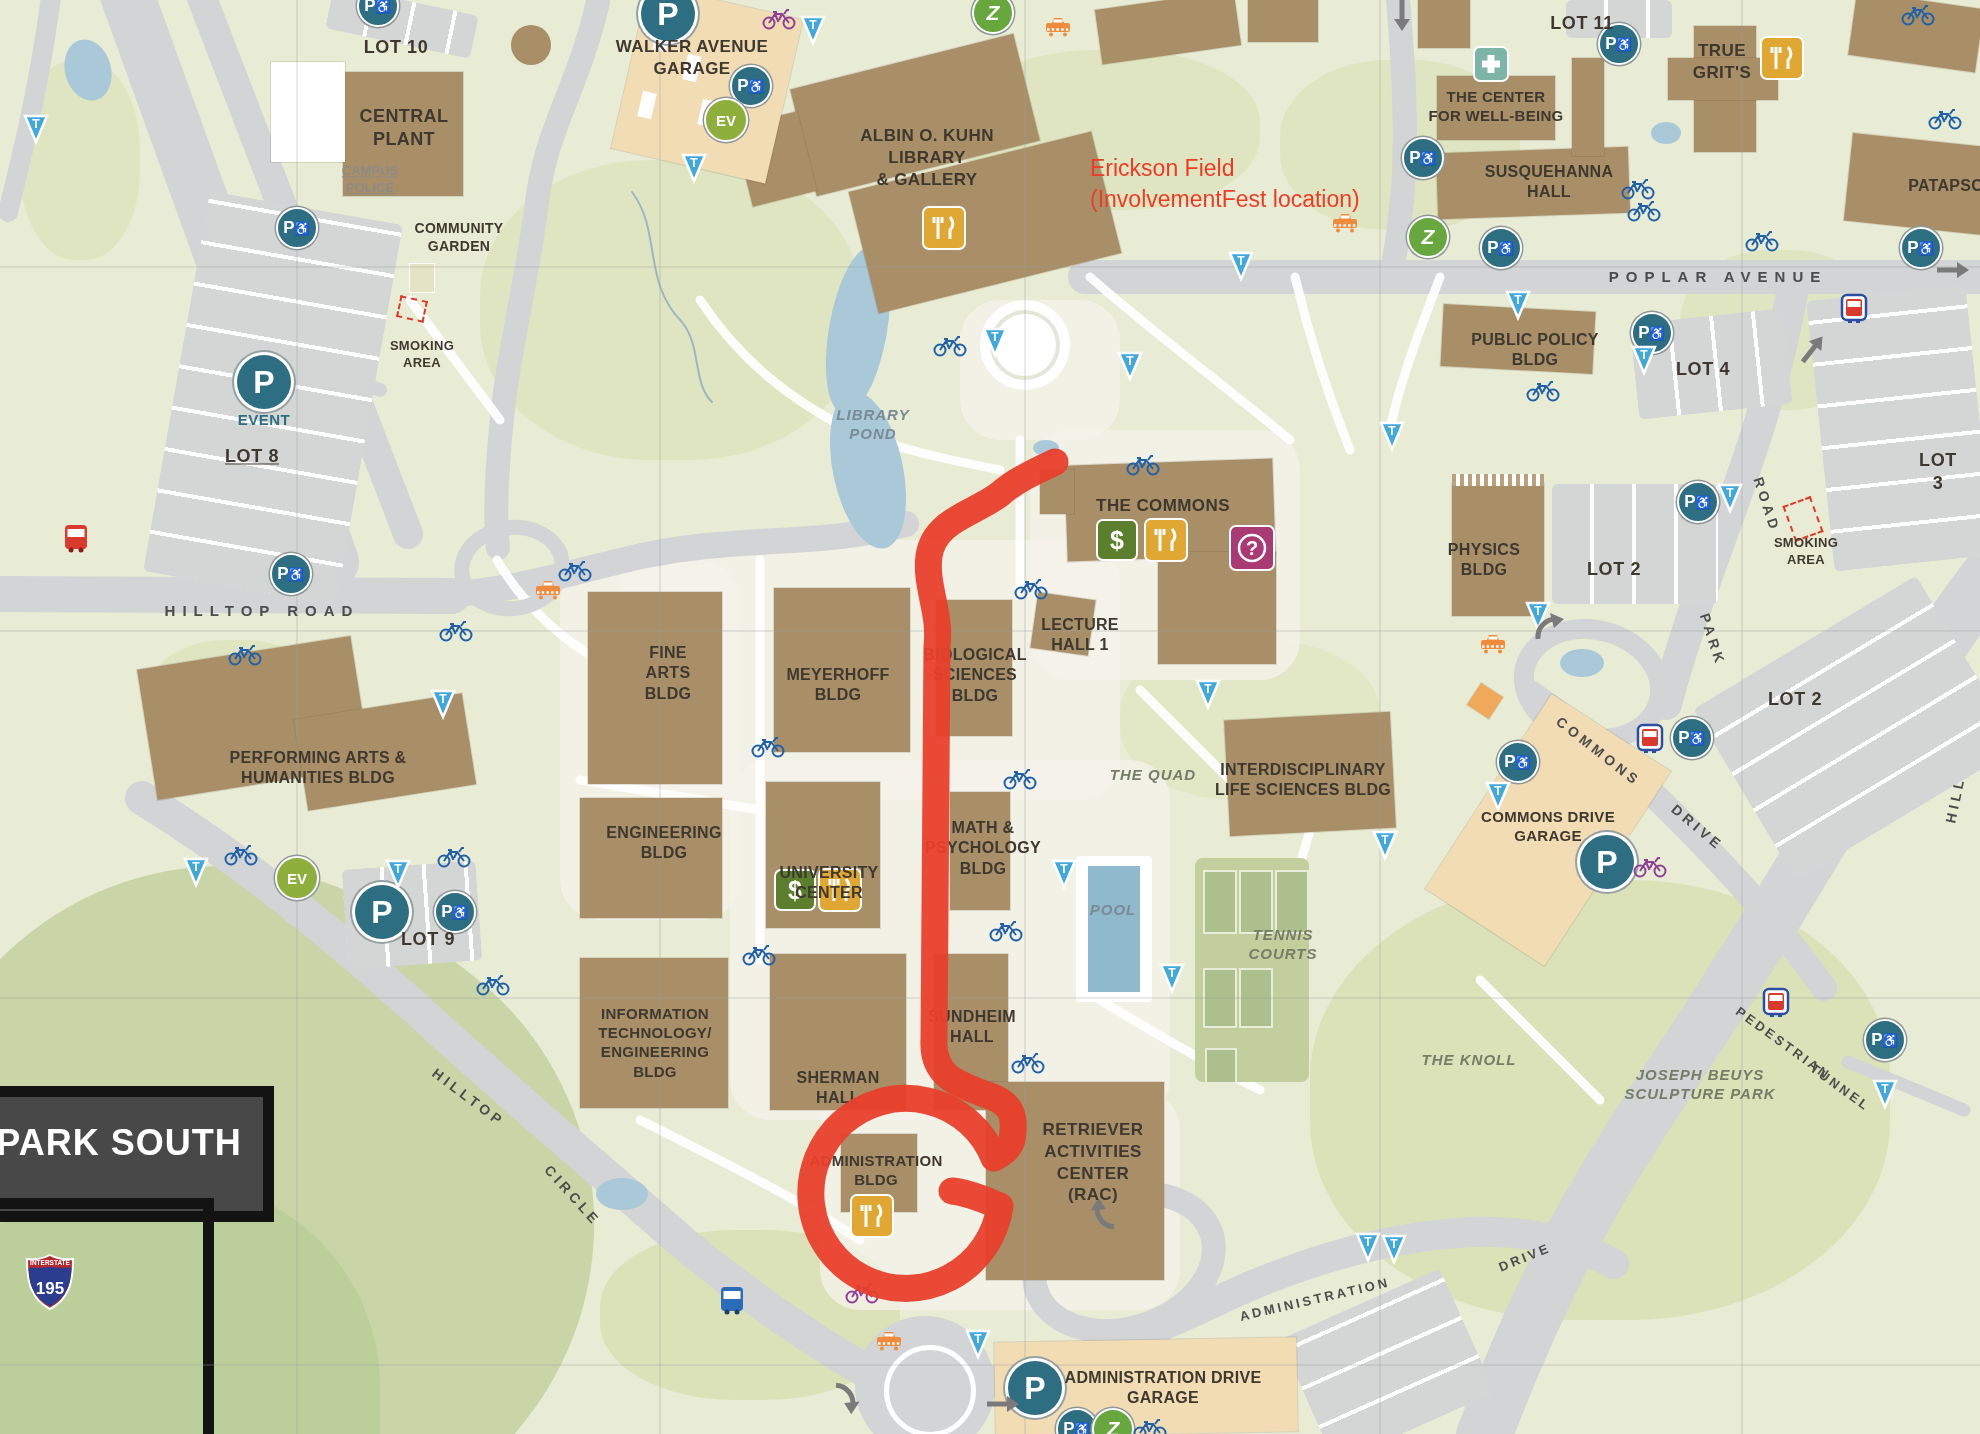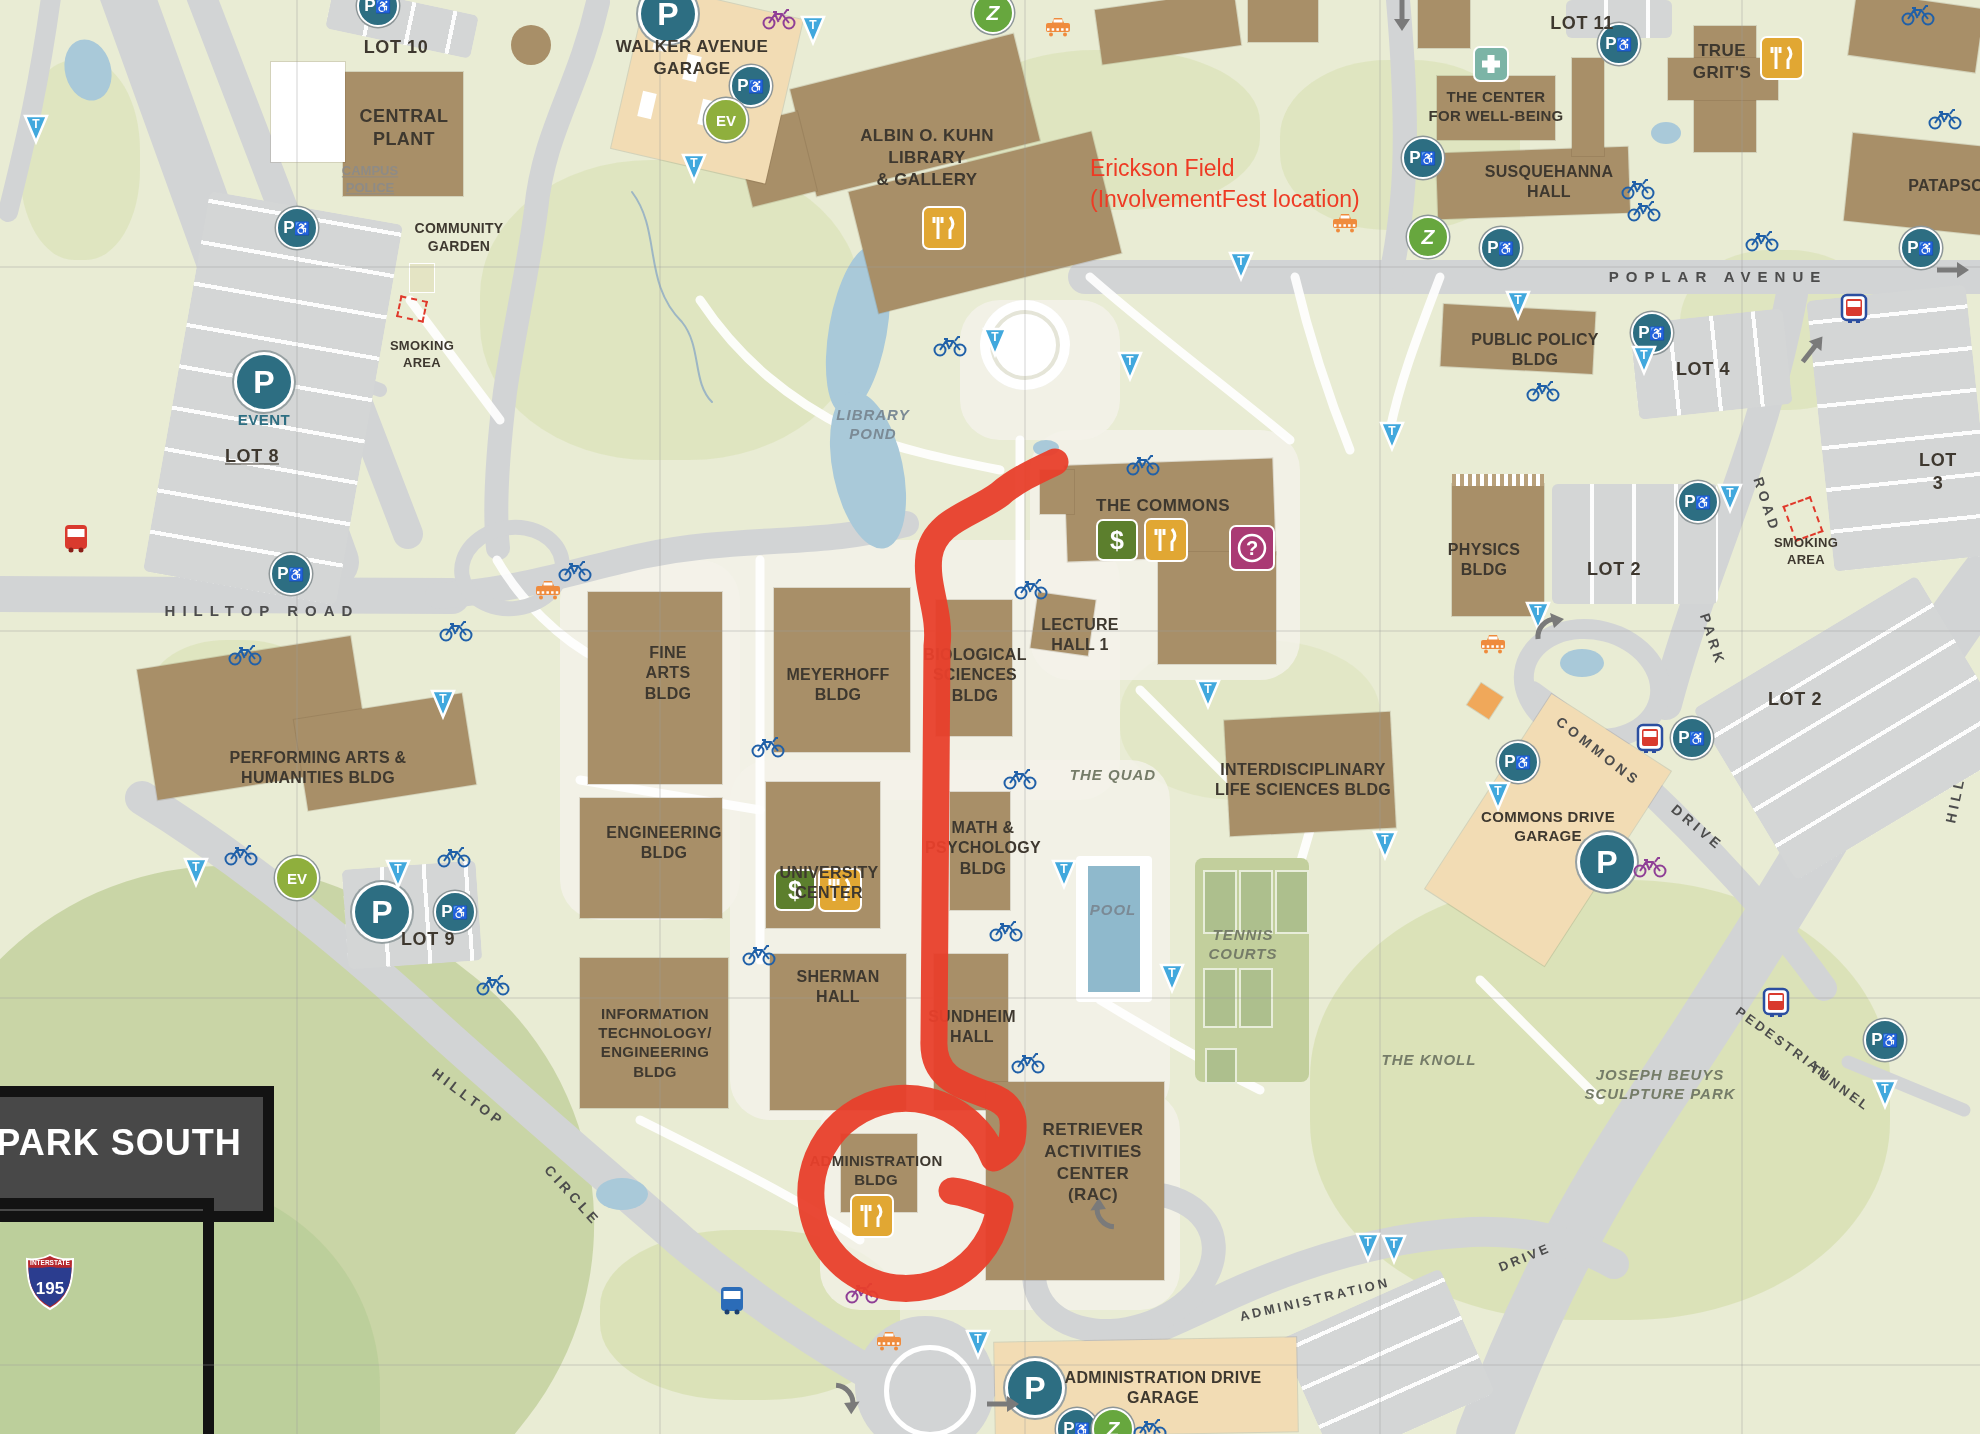--- a/index.html
+++ b/index.html
@@ -14,21 +14,21 @@
   .b16{font-weight:bold;font-size:16px;letter-spacing:.3px;}
   .b17{font-weight:bold;font-size:17px;letter-spacing:.4px;}
   .b18{font-weight:bold;font-size:18px;letter-spacing:.4px;}
   .lot{font-weight:bold;font-size:18px;letter-spacing:.6px;}
   .gray13{font-weight:bold;font-size:13px;color:#8e8b86;text-decoration:underline;}
   .ev{font-weight:bold;font-size:15px;color:#2d6e82;letter-spacing:.5px;}
   .rd15{font-weight:bold;font-size:15px;color:#4c4c4c;letter-spacing:7px;}
   .rd14{font-weight:bold;font-size:14px;color:#4c4c4c;letter-spacing:4px;}
   .rd13{font-weight:bold;font-size:13px;color:#4c4c4c;letter-spacing:3px;}
   .wl{font-style:italic;font-size:15px;color:#7b8a95;font-weight:bold;letter-spacing:1px;}
-  .al{font-style:italic;font-size:15px;color:#757c68;font-weight:bold;letter-spacing:1px;}
+  .al{font-style:italic;font-size:15px;color:#757c68;font-weight:bold;letter-spacing:1px;margin-left:40px;}
   .red{font-size:23px;color:#ee3b24;text-align:left;transform:translate(0,-50%);line-height:1.35;}
   .ps{font-weight:bold;font-size:36px;color:#fff;letter-spacing:1px;}
   .pbig{position:absolute;border-radius:50%;background:#2d6e82;color:#fff;font-weight:bold;
         display:flex;align-items:center;justify-content:center;
         box-shadow:0 0 0 3px #fff,0 0 0 5px #96a0a2;transform:translate(-50%,-50%);}
   .pacc{position:absolute;border-radius:50%;background:#2d6e82;color:#fff;font-weight:bold;
         display:flex;align-items:center;justify-content:center;border:2.5px solid #fff;
         box-shadow:0 0 0 1.5px #8d9698;transform:translate(-50%,-50%);}
   .sq{position:absolute;display:flex;align-items:center;justify-content:center;
       border:2.5px solid #fff;border-radius:7px;transform:translate(-50%,-50%);color:#fff;font-weight:bold;}
@@ -684,21 +684,21 @@
 BLDG</div>
     <div class="lbl wl" style="left: 1113px; top: 910px;">POOL</div>
     <div class="lbl al" style="left: 1243px; top: 944px;">TENNIS
 COURTS</div>
     <div class="lbl rd15" style="left: 262px; top: 611px;">HILLTOP   ROAD</div>
     <div class="lbl lot" style="left: 428px; top: 940px;">LOT 9</div>
     <div class="lbl b15" style="left: 655px; top: 1042px;">INFORMATION
 TECHNOLOGY/
 ENGINEERING
 BLDG</div>
-    <div class="lbl b16" style="left: 838px; top: 987px;">SHERMAN
+    <div class="lbl b16" style="left: 838px; top: 1088px;">SHERMAN
 HALL</div>
     <div class="lbl b16" style="left: 972px; top: 1027px;">SUNDHEIM
 HALL</div>
     <div class="lbl al" style="left: 1429px; top: 1060px;">THE KNOLL</div>
     <div class="lbl al" style="left: 1660px; top: 1084px;">JOSEPH BEUYS
 SCULPTURE PARK</div>
     <div class="lbl b15" style="left: 876px; top: 1170px;">ADMINISTRATION
 BLDG</div>
     <div class="lbl b17" style="left: 1093px; top: 1162px;">RETRIEVER
 ACTIVITIES

